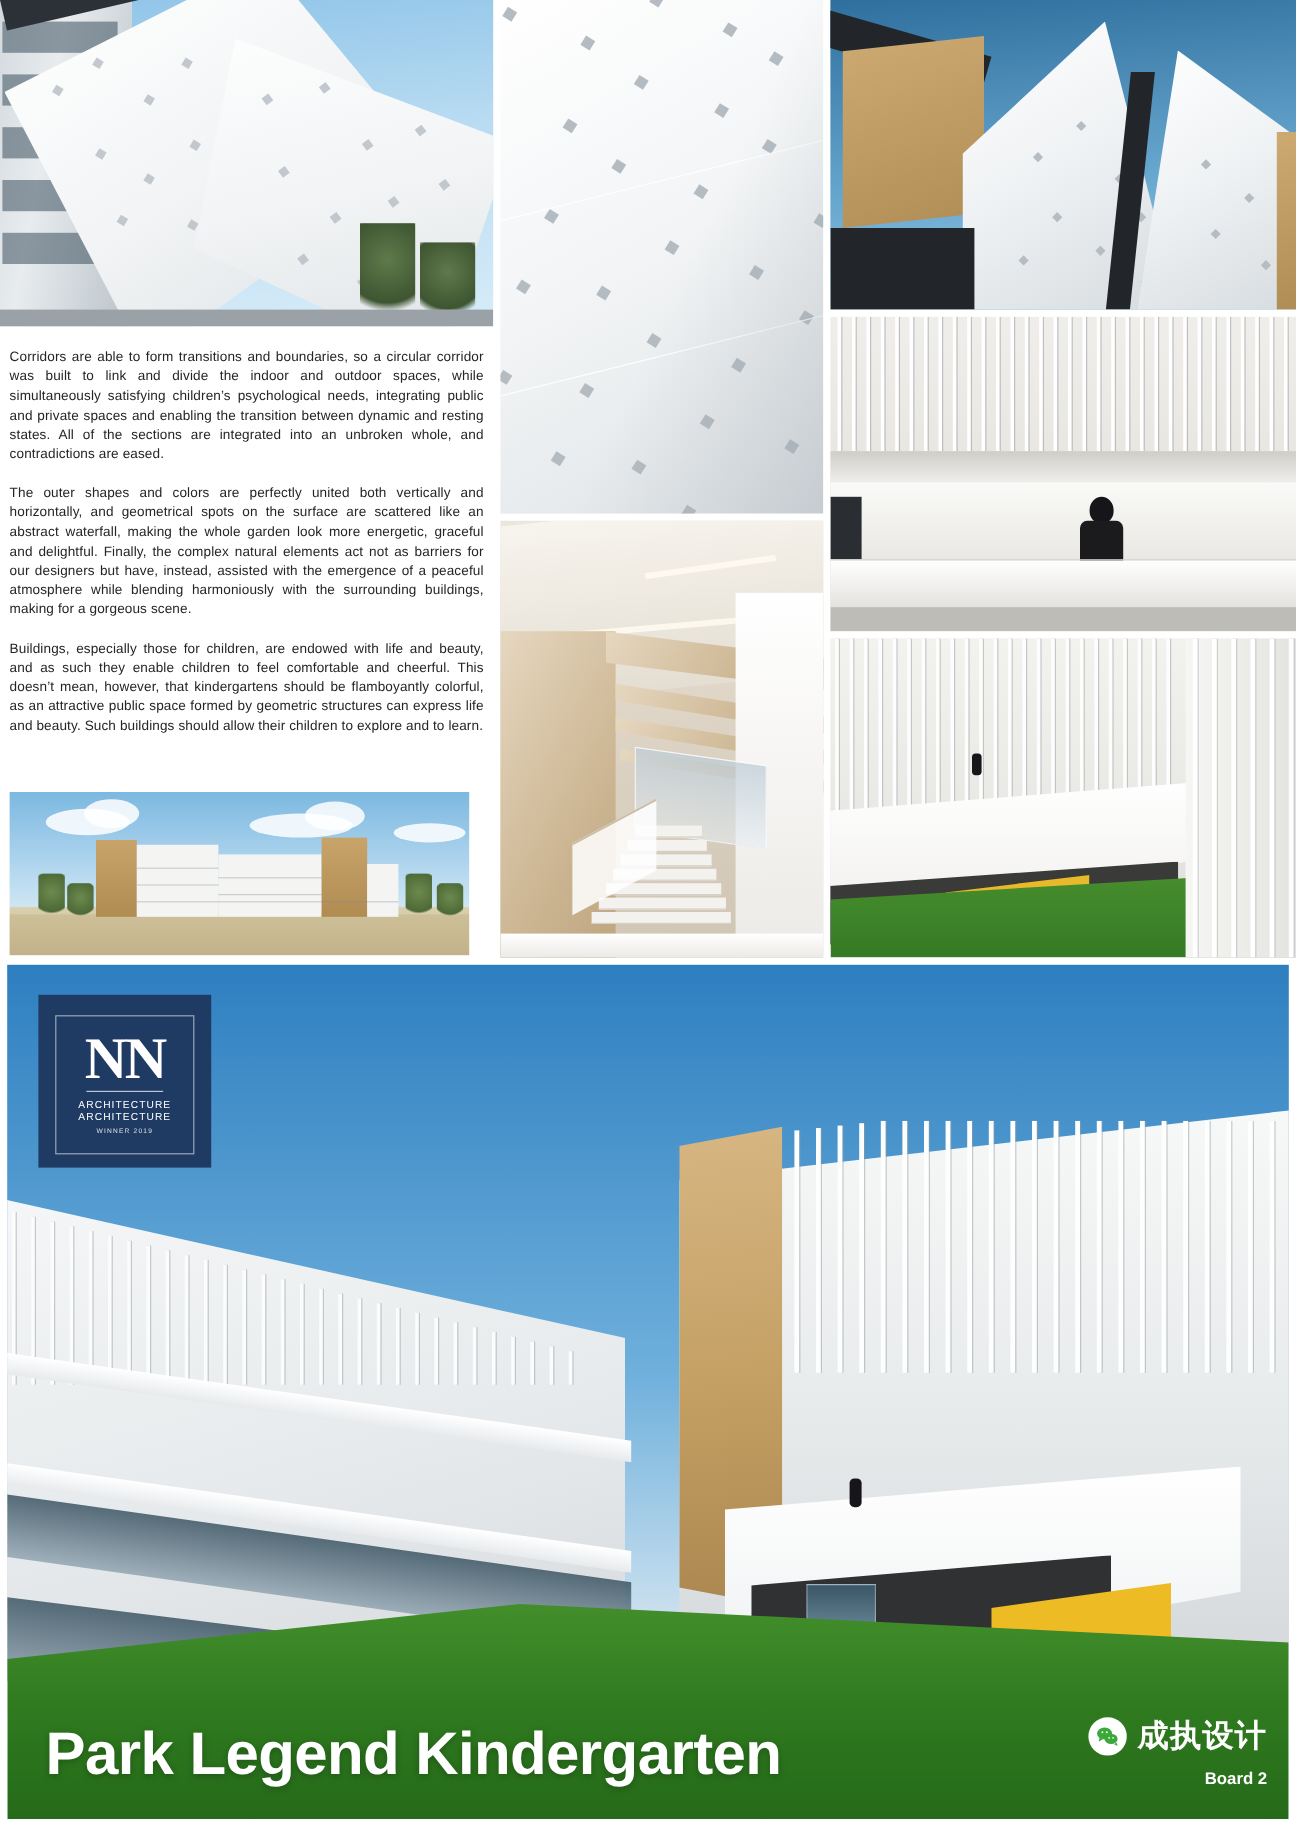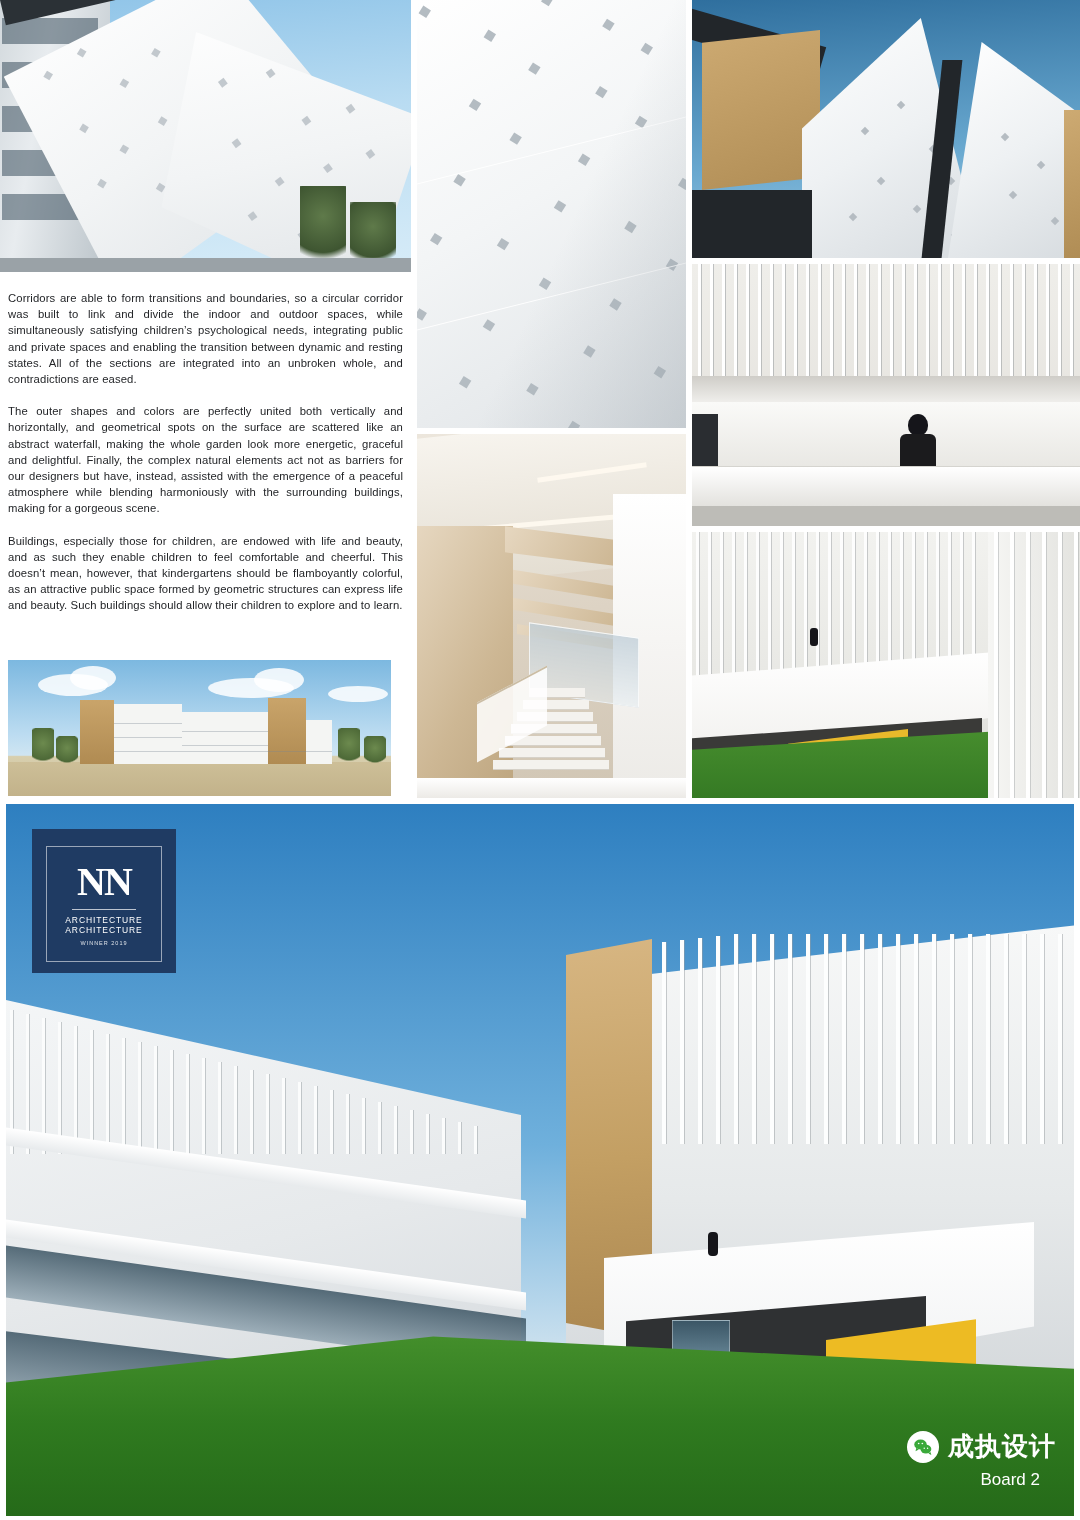--- a/index.html
+++ b/index.html
@@ -346,21 +346,21 @@
     position: absolute; left: 26px; top: 25px; width: 144px; height: 144px;
     background: #1f3b63;
     display: flex; flex-direction: column; align-items: center; justify-content: center;
     padding-top: 6px;
   }
   .badge-ring {
     width: 116px; height: 116px; border: 1px solid rgba(255,255,255,.55);
     display: flex; flex-direction: column; align-items: center; justify-content: center;
   }
   .badge-mark {
-    color: #fff; font-size: 40px; line-height: 40px; font-weight: 700;
+    color: #fff; font-size: 49px; line-height: 40px; font-weight: 700;
     letter-spacing: -2px; font-family: "Liberation Serif", serif;
   }
   .badge-rule { width: 64px; height: 1px; background: rgba(255,255,255,.7); margin: 7px 0 5px; }
   .badge-l1, .badge-l2 {
     color: #fff; font-size: 8.5px; font-weight: 400; letter-spacing: .9px;
   }
   .badge-l3 { color: rgba(255,255,255,.85); font-size: 5.5px; letter-spacing: 1px; margin-top: 5px; }
 
   .hero-title {
     position: absolute; left: 32px; bottom: 26px;
@@ -376,22 +376,22 @@
   .wechat-logo {
     width: 32px; height: 32px; border-radius: 50%;
     background: #ffffff;
     display: flex; align-items: center; justify-content: center;
     color: #3aa93a; font-size: 17px;
   }
   .wechat-name {
     color: #ffffff; font-size: 26px; font-weight: 700; letter-spacing: 1px;
   }
   .board-num {
-    position: absolute; right: 34px; bottom: 26px;
-    color: #ffffff; font-size: 17px; font-weight: 400;
+    position: absolute; right: 18px; bottom: 26px;
+    color: #ffffff; font-size: 14px; font-weight: 700;
   }
 </style>
 </head>
 <body>
 
 <div class="board">
 
   <div class="top-grid">
 
     <div class="col-left">
@@ -746,20 +746,21 @@
     <div class="badge">
       <div class="badge-ring">
         <div class="badge-mark">NN</div>
         <div class="badge-rule"></div>
         <div class="badge-l1">ARCHITECTURE</div>
         <div class="badge-l2">ARCHITECTURE</div>
         <div class="badge-l3">WINNER 2019</div>
       </div>
     </div>
 
+    <div class="hero-title">Park Legend Kindergarten</div>
 
     <div class="wechat">
       <div class="wechat-logo">
         <svg width="20" height="20" viewBox="0 0 24 24" aria-hidden="true">
           <ellipse cx="9" cy="9" rx="7.5" ry="6" fill="#3aa93a"></ellipse>
           <polygon points="4,13 3,17 7,15" fill="#3aa93a"></polygon>
           <ellipse cx="15.5" cy="14.5" rx="6.5" ry="5.2" fill="#3aa93a"></ellipse>
           <polygon points="21,18 22,21.5 18.5,19.8" fill="#3aa93a"></polygon>
           <circle cx="6.8" cy="7.8" r="1" fill="#fff"></circle>
           <circle cx="11.2" cy="7.8" r="1" fill="#fff"></circle>

